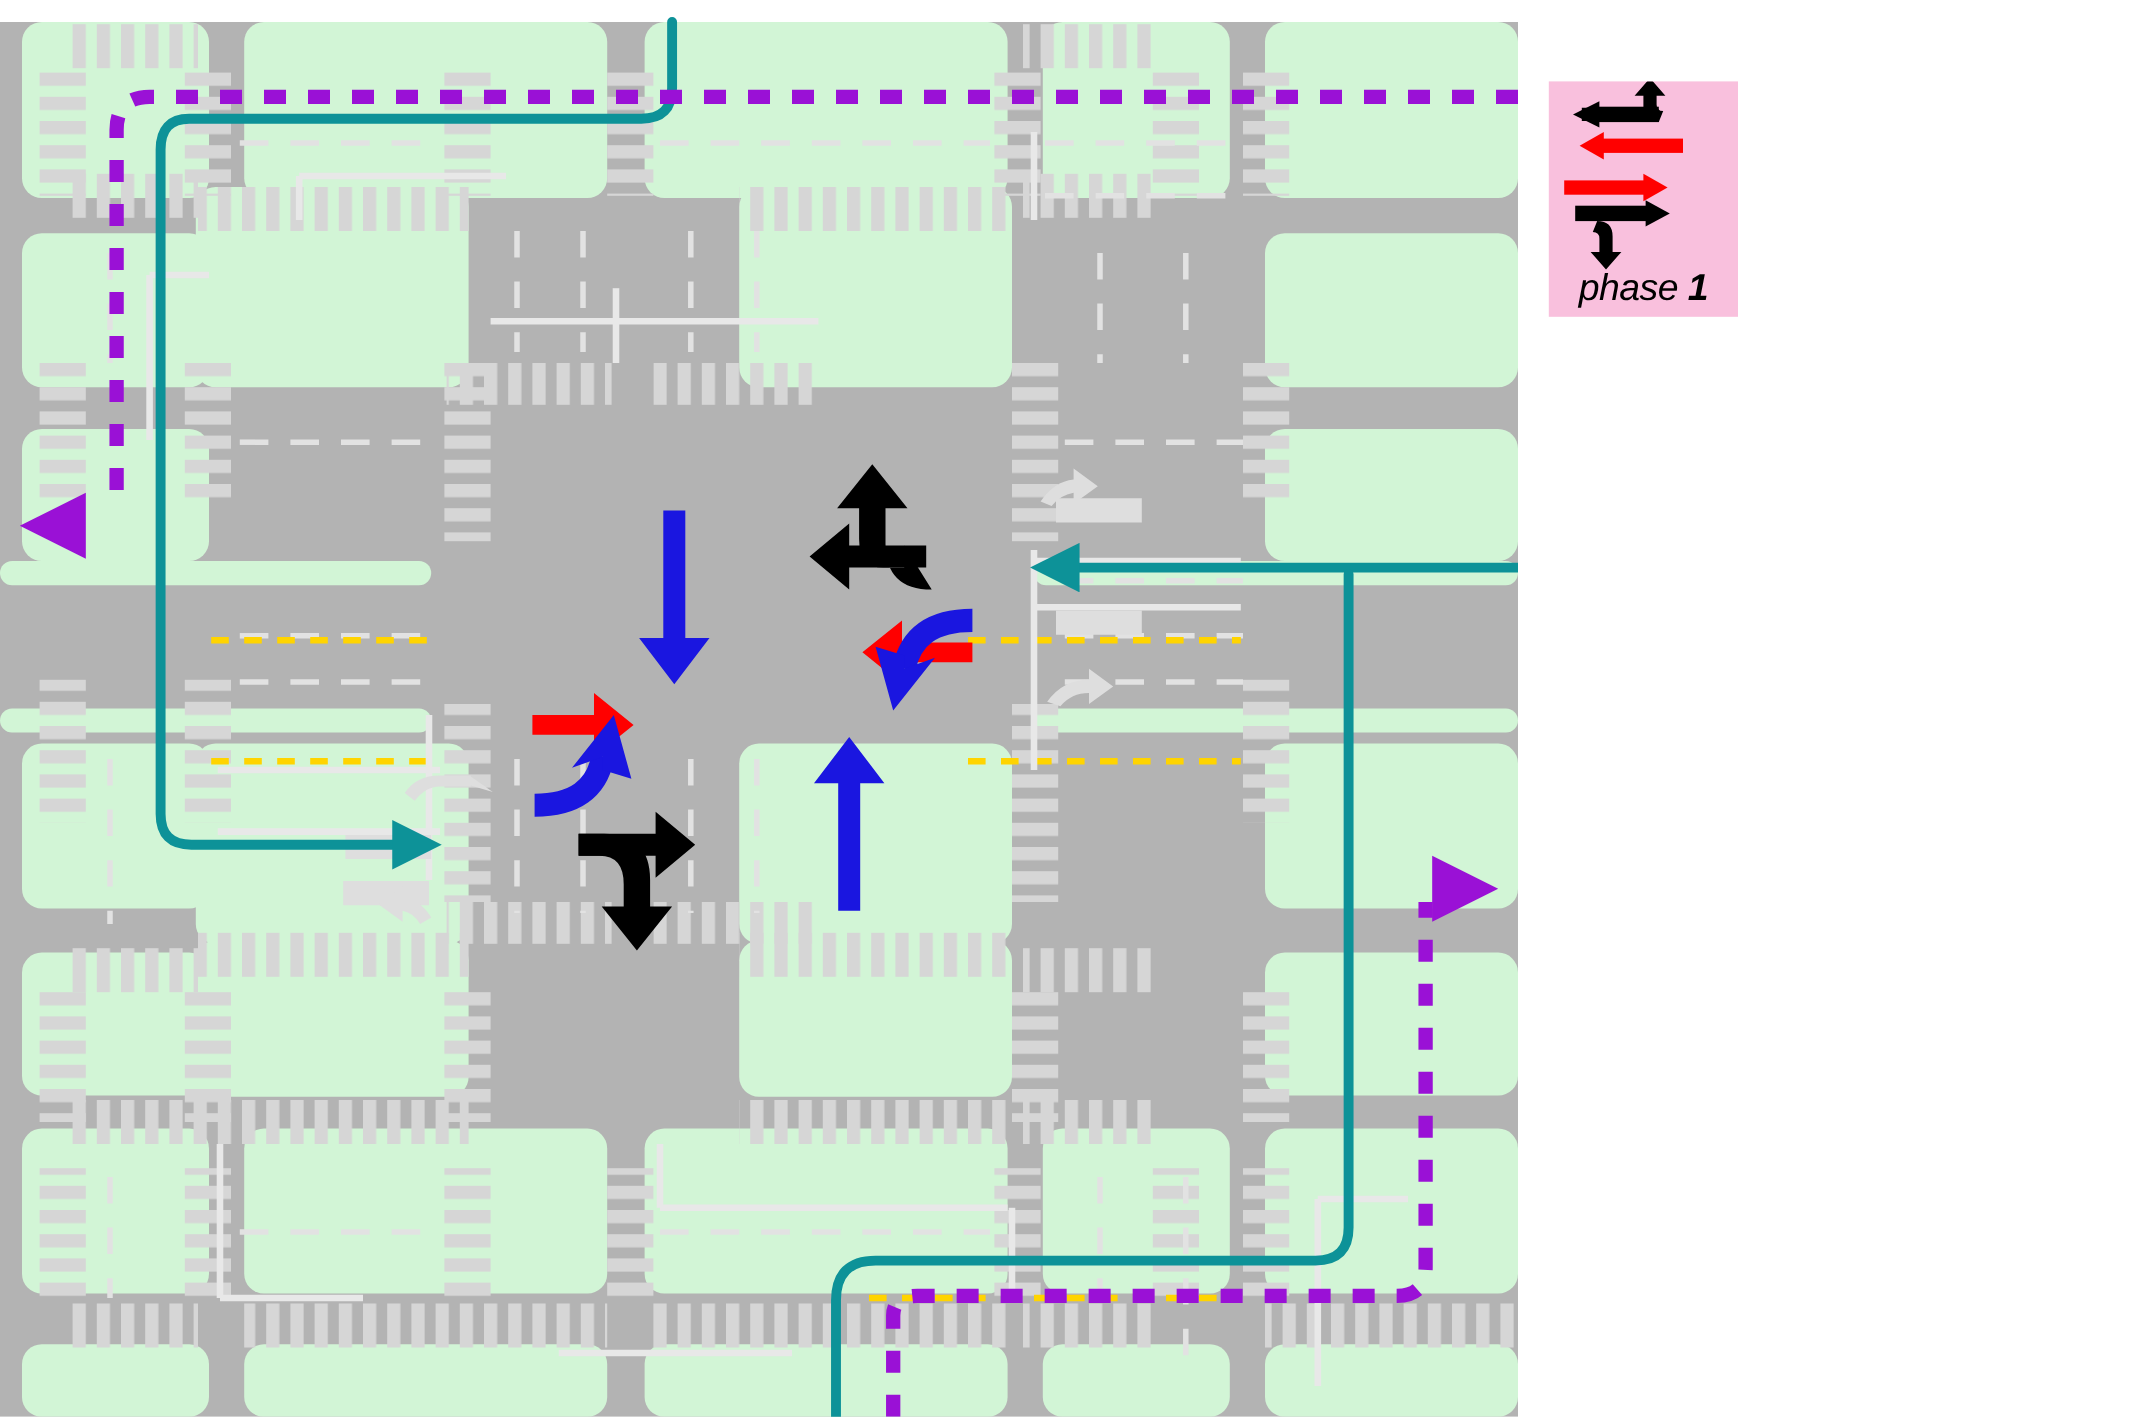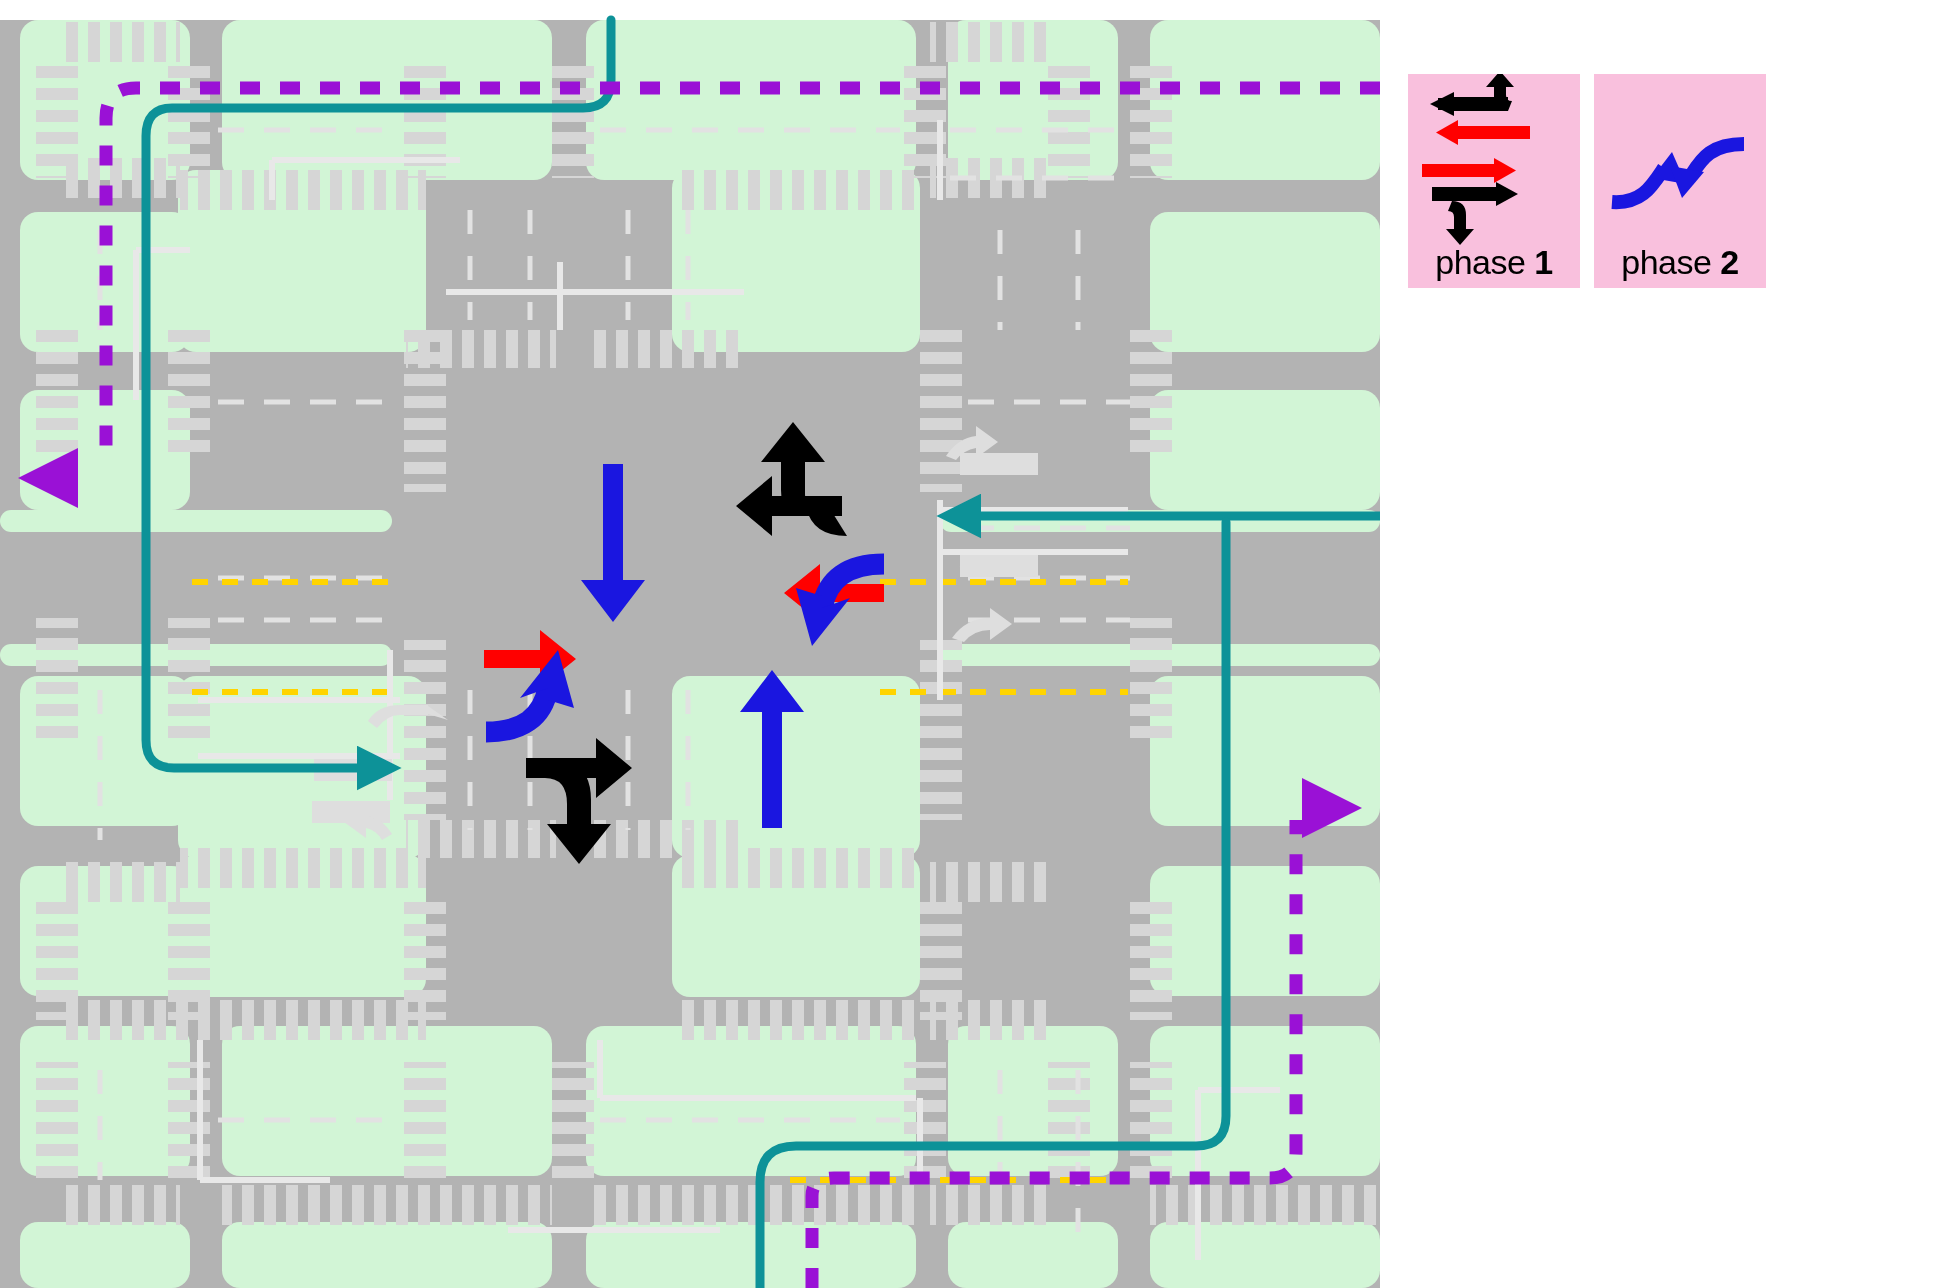--- a/index.html
+++ b/index.html
@@ -1,17 +1,17 @@
 <!DOCTYPE html>
 <html><head>
 <meta charset="utf-8">
 <style>
   html,body{margin:0;padding:0;background:#ffffff;}
   body{width:1960px;height:1288px;font-family:"Liberation Sans",sans-serif;overflow:hidden;}
-  #root{position:relative;width:1960px;height:1288px;background:#ffffff;}
+  #root{position:relative;width:1960px;height:1288px;background:#ffffff;font-style:italic;}
   #mapwrap{position:absolute;left:0;top:0;width:1380px;height:1288px;}
   #legend{position:absolute;left:1408px;top:74px;display:flex;gap:14px;}
   .phase-card{position:relative;width:172px;height:214px;}
   .phase-card .pc-bg{position:absolute;inset:0;}
   .phase-card svg{position:absolute;left:0;top:0;}
   .pc-label{position:absolute;left:0;right:0;bottom:6px;text-align:center;
             font-size:34px;color:#000;letter-spacing:-0.5px;white-space:nowrap;}
   .pc-label b{font-weight:bold;}
   svg{display:block;}
 </style>
@@ -339,37 +339,16 @@
           <path d="M110,120 L88,108 L88,132 Z"></path>
           <path d="M24,127 q14,0 14,14 l0,14 l8,0 l-14,16 l-14,-16 l8,0 l0,-12 q0,-6 -6,-6 z" transform="translate(20,0)"></path>
         </g>
       </svg>
       <div class="pc-label">
         <span>phase</span>
         <b>1</b>
       </div>
     </div>
 
-    <div class="phase-card">
-      <div class="pc-bg" style="background:#f9c0dd"></div>
-      <svg width="172" height="214" viewBox="0 0 172 214">
-        <g fill="none" stroke="#1a16e0" stroke-width="14" stroke-linecap="butt">
-          <path d="M18,128 C48,130 58,112 70,94"></path>
-        </g>
-        <g fill="#1a16e0">
-          <path d="M78,78 L92,110 L58,104 Z"></path>
-        </g>
-        <g fill="none" stroke="#1a16e0" stroke-width="14" stroke-linecap="butt">
-          <path d="M150,70 C118,70 108,84 98,100"></path>
-        </g>
-        <g fill="#1a16e0">
-          <path d="M88,124 L76,92 L110,98 Z"></path>
-        </g>
-      </svg>
-      <div class="pc-label">
-        <span>phase</span>
-        <b>2</b>
-      </div>
-    </div>
 
 
   </div>
 </div>
 
 </body></html>

